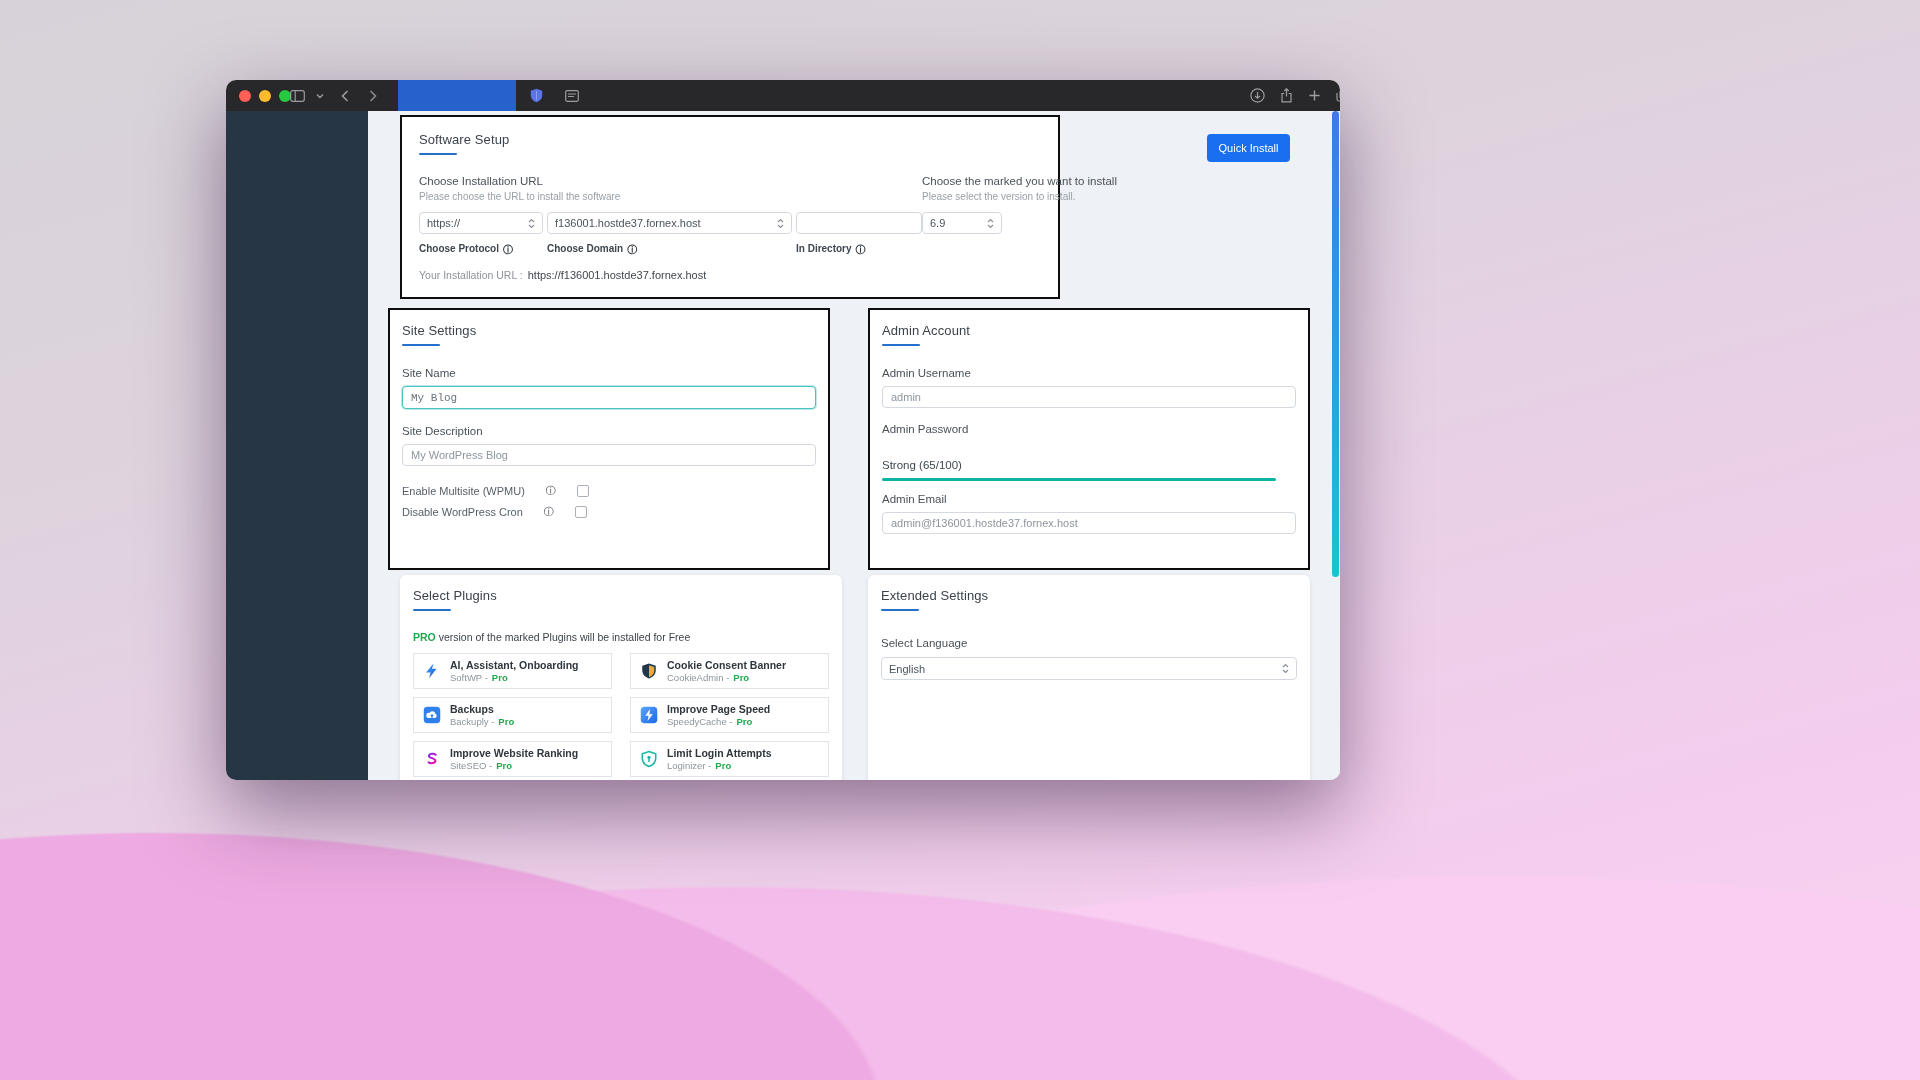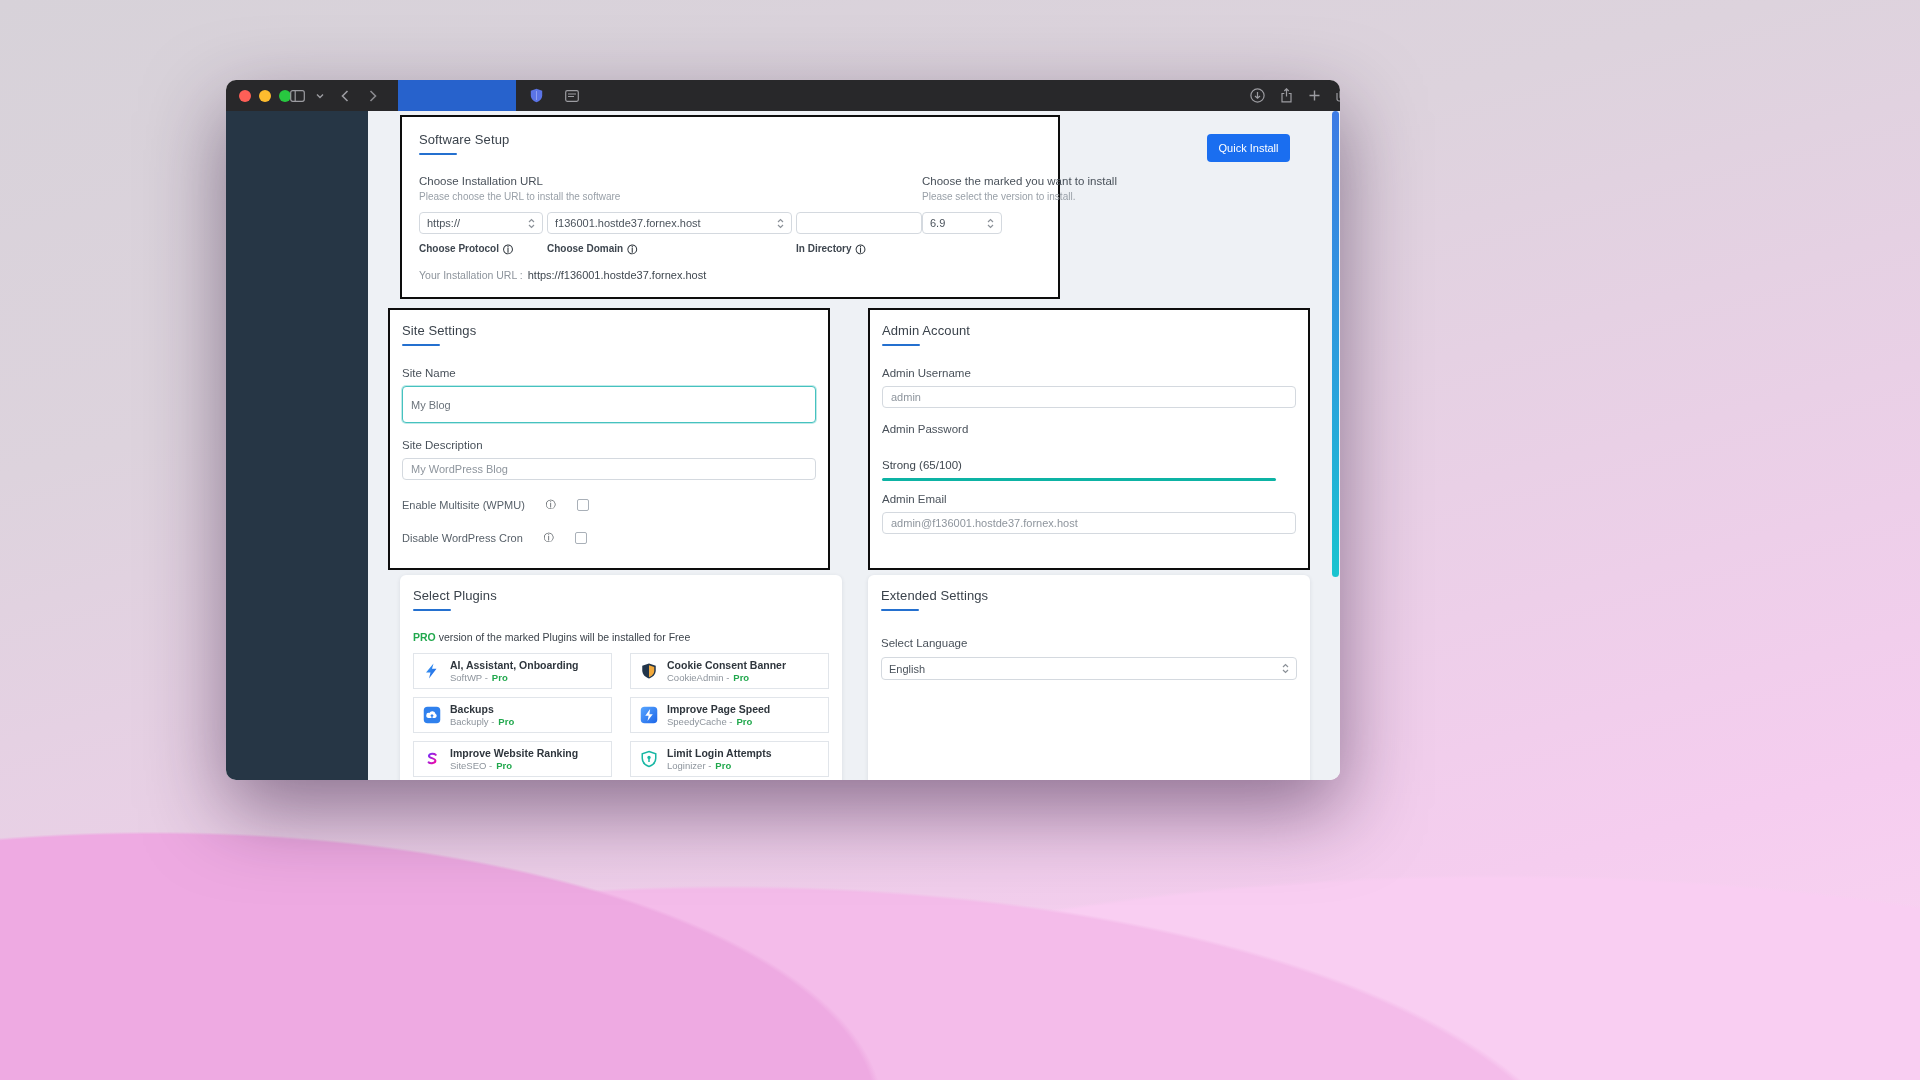--- a/index.html
+++ b/index.html
@@ -214,31 +214,31 @@
         </div>
       </div>
 
       <button class="btn-primary">Quick Install</button>
 
       <div class="blackbox" style="left:20px;top:197px;width:442px;height:262px;padding:13px 12px">
         <div class="sec-title">Site Settings</div>
         <div class="underline"></div>
 
         <div class="flabel" style="margin-top:21px">Site Name</div>
-        <input class="tinput" style="margin-top: 7px; height: 37px; border: 1px solid rgb(70, 194, 191); box-shadow: rgba(70, 194, 191, 0.35) 0px 0px 0px 1px; color: rgb(107, 115, 123);" value="My Blog">
+        <input class="tinput" style="margin-top: 7px; height: 23px; border: 1px solid rgb(70, 194, 191); box-shadow: rgba(70, 194, 191, 0.35) 0px 0px 0px 1px; color: rgb(107, 115, 123); font-family: Liberation Mono, monospace;" value="My Blog">
 
         <div class="flabel" style="margin-top:16px">Site Description</div>
         <input class="tinput" style="margin-top: 7px;" value="My WordPress Blog">
 
         <div class="checkrow" style="margin-top:18px">
           <span>Enable Multisite (WPMU)</span>
           <span class="info">ⓘ</span>
           <span class="checkbox"></span>
         </div>
-        <div class="checkrow" style="margin-top:19px">
+        <div class="checkrow" style="margin-top:7px">
           <span>Disable WordPress Cron</span>
           <span class="info">ⓘ</span>
           <span class="checkbox"></span>
         </div>
       </div>
 
       <div class="blackbox" style="left:500px;top:197px;width:442px;height:262px;padding:13px 12px">
         <div class="sec-title">Admin Account</div>
         <div class="underline"></div>
 

